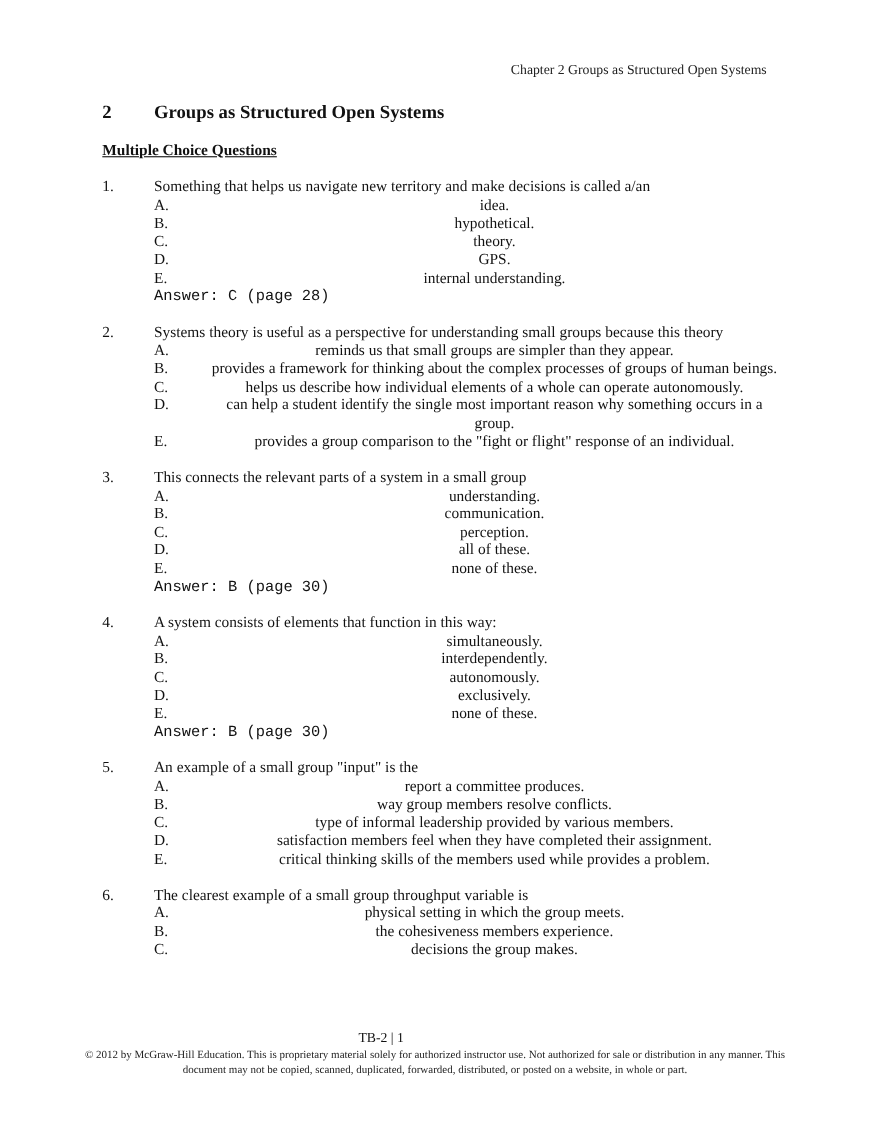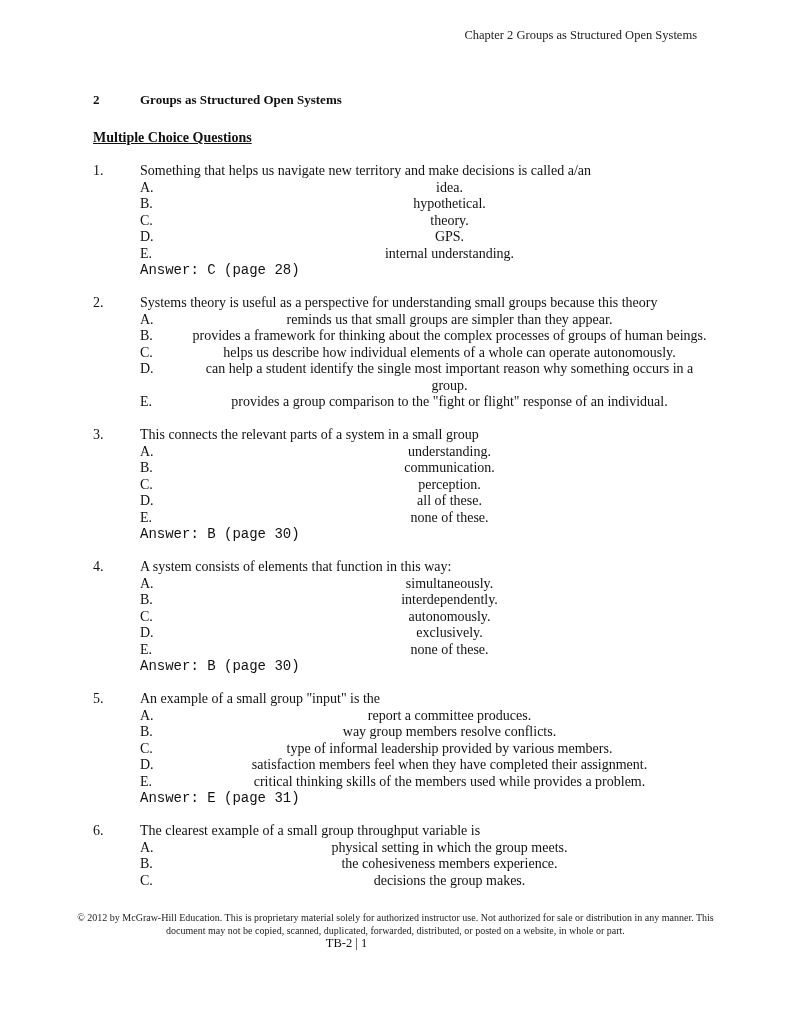--- a/index.html
+++ b/index.html
@@ -1,32 +1,32 @@
 <!DOCTYPE html>
 <html><head>
 <meta charset="utf-8">
 <style>
   html, body { margin: 0; padding: 0; background: #ffffff; }
   body { width: 791px; height: 1024px; position: relative; overflow: hidden;
          font-family: "Liberation Serif", serif; color: #111; }
-  .running-header { position: absolute; top: 28px; right: 94px; font-size: 12.5px; color: #222; margin-left: 12px; }
-  .chapter-title { position: absolute; top: 92px; left: 93px; font-size: 13px; font-weight: bold; }
+  .running-header { position: absolute; top: 56px; right: 94px; font-size: 12.5px; color: #222; margin-left: 12px; }
+  .chapter-title { position: absolute; top: 92px; left: 93px; font-size: 17px; font-weight: bold; }
   .chapter-title .num { display: inline-block; width: 47px; }
   .section-title { position: absolute; top: 130px; left: 93px; font-size: 14px; font-weight: bold; text-decoration: underline; }
   .questions { position: absolute; top: 163px; left: 93px; width: 620px; font-size: 14px; line-height: 16.5px; }
   .question { margin-bottom: 16.5px; }
   .q-stem { display: flex; }
   .q-num { width: 47px; flex: 0 0 47px; }
   .q-text { flex: 1; }
   .option { display: flex; margin-left: 47px; }
   .opt-letter { width: 46px; flex: 0 0 46px; }
   .opt-text { flex: 1; text-align: center; }
   .answer { margin-left: 47px; font-family: Liberation Mono, monospace; }
   .footer-page { position: absolute; top: 936px; left: 0; width: 693px; text-align: center; font-size: 12.5px; }
-  .footer-copy { position: absolute; top: 911px; left: 70px; width: 651px; text-align: center; font-size: 10px; line-height: 13px; color: #222; }
+  .footer-copy { position: absolute; top: 953px; left: 70px; width: 651px; text-align: center; font-size: 10px; line-height: 13px; color: #222; }
 </style>
 </head>
 <body>
 
 <div class="running-header">Chapter 2 Groups as Structured Open Systems</div>
 
 <div class="chapter-title">
   <span class="num">2</span><span>Groups as Structured Open Systems</span>
 </div>
 
@@ -163,21 +163,20 @@
         <span class="opt-text">type of informal leadership provided by various members.</span>
       </div>
     <div class="option">
         <span class="opt-letter">D.</span>
         <span class="opt-text">satisfaction members feel when they have completed their assignment.</span>
       </div>
     <div class="option">
         <span class="opt-letter">E.</span>
         <span class="opt-text">critical thinking skills of the members used while provides a problem.</span>
       </div>
-    <div class="answer">Answer: E (page 31)</div>
   </div>
 
   <div class="question">
     <div class="q-stem">
         <span class="q-num">6.</span>
         <span class="q-text">The clearest example of a small group throughput variable is</span>
       </div>
     <div class="option">
         <span class="opt-letter">A.</span>
         <span class="opt-text">physical setting in which the group meets.</span>

